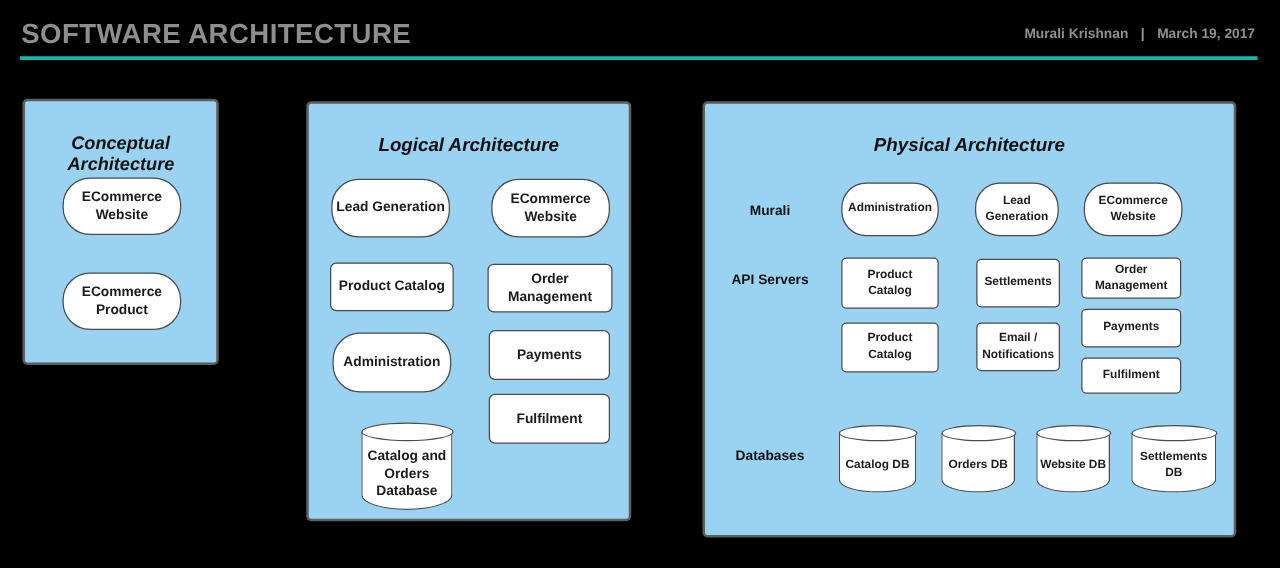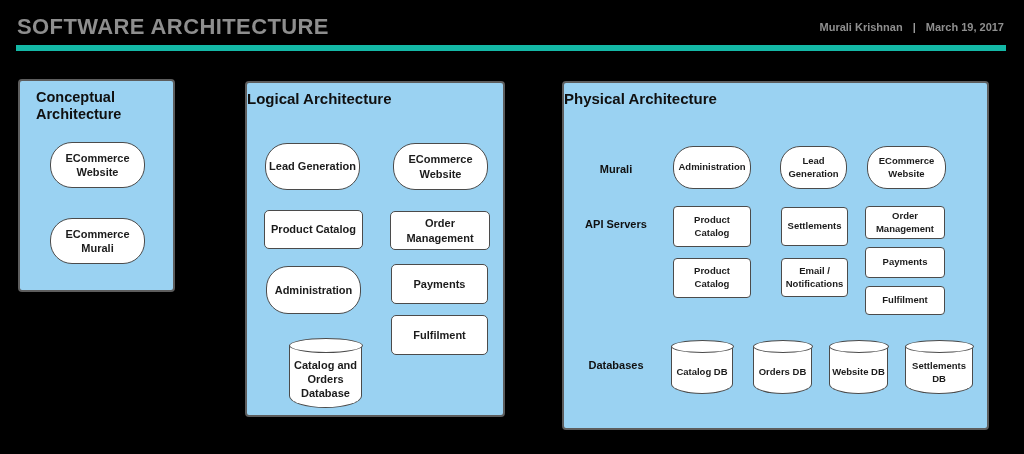--- a/index.html
+++ b/index.html
@@ -8,21 +8,21 @@
     background:#000;
     font-family:"Liberation Sans", sans-serif;
     position:relative;
     overflow:hidden;
   }
   .stage{position:absolute;inset:0;}
 
   
   .hdr{
     position:absolute;left:16px;top:0;width:990px;height:45px;
-    border-bottom:6px solid #14b8a6;
+    border-bottom:3px solid #14b8a6;
   }
   .hdr-title{
     position:absolute;left:1px;top:14px;
     font-size:22px;font-weight:bold;color:#8e8e8e;letter-spacing:.4px;
     white-space:nowrap;
   }
   .hdr-meta{
     position:absolute;right:2px;top:21px;
     font-size:11px;font-weight:bold;color:#8f8f8f;white-space:nowrap;
   }
@@ -30,24 +30,25 @@
 
   
   .panel{
     position:absolute;
     background:#9ad2f2;
     border:2px solid #5d5d5d;
     border-radius:4px;
     box-sizing:border-box;
   }
   .panel h2{
-    margin:0;padding-top:7px;
-    text-align:left;
+    margin:18px;padding-top:7px;
+    text-align:center;
     font-size:15px;font-weight:bold;color:#101010;
     line-height:1.2;
+    font-style:italic;
   }
   #conceptual h2{font-size:14.5px;padding:8px 16px 0 16px;}
 
   
   .node{
     position:absolute;
     background:#fff;
     border:1.5px solid #4b4b4b;
     box-sizing:border-box;
     display:flex;align-items:center;justify-content:center;
@@ -103,21 +104,21 @@
       <span>Murali Krishnan</span><span class="sep">|</span><span>March 19, 2017</span>
     </div>
   </div>
 
   <section class="panel" id="conceptual" style="left:18px;top:79px;width:157px;height:213px;">
     <h2>Conceptual Architecture</h2>
     <div class="node rounded" style="left:30px;top:61px;width:95px;height:46px;">
       <span>ECommerce Website</span>
     </div>
     <div class="node rounded" style="left:30px;top:137px;width:95px;height:46px;">
-      <span>ECommerce Murali</span>
+      <span>ECommerce Product</span>
     </div>
   </section>
 
   <section class="panel" id="logical" style="left:245px;top:81px;width:260px;height:336px;">
     <h2>Logical Architecture</h2>
     <div class="node rounded" style="left:18px;top:60px;width:95px;height:47px;">
       <span>Lead Generation</span>
     </div>
     <div class="node rounded" style="left:146px;top:60px;width:95px;height:47px;">
       <span>ECommerce Website</span>

